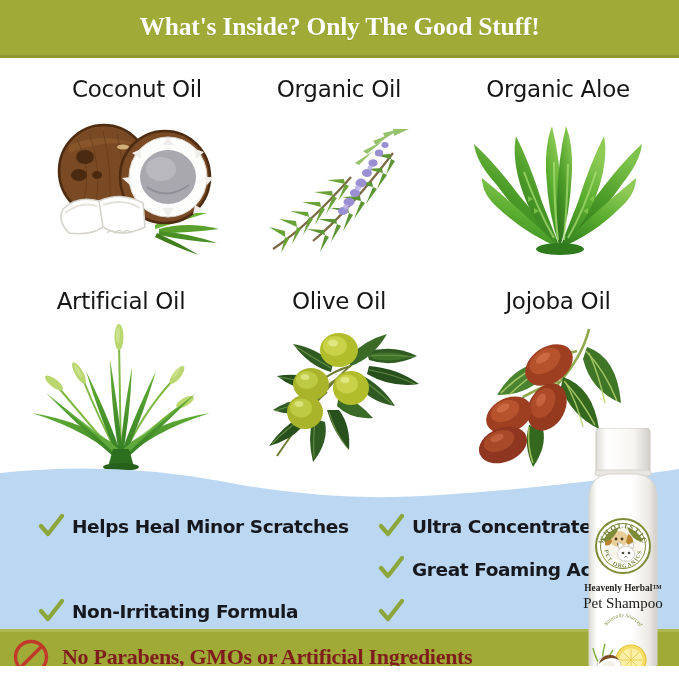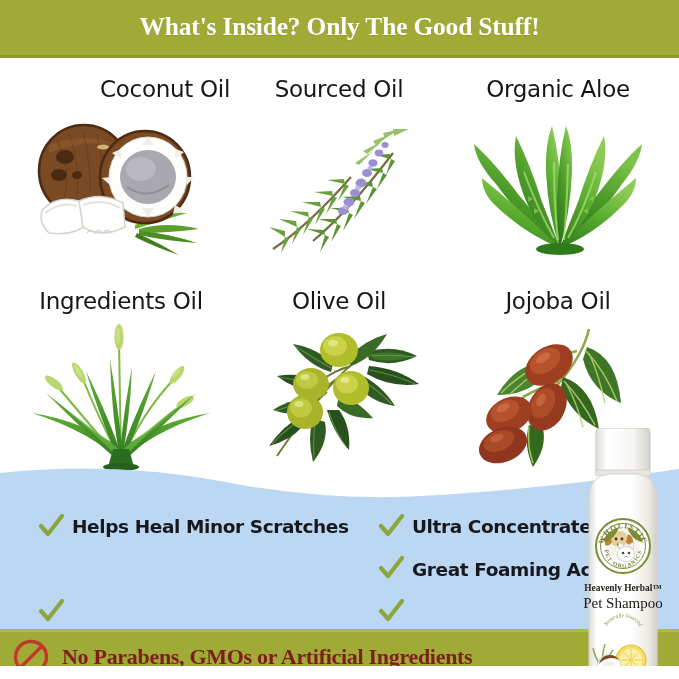--- a/index.html
+++ b/index.html
@@ -85,21 +85,21 @@
 <div id="page">
 
   <div class="header-bar">
     <div class="hdr-inner">
       <div class="header-title">What's Inside? Only The Good Stuff!</div>
     </div>
   </div>
 
   <div class="grid">
 
-    <div class="cell" style="left:4px;top:0px;align-items:flex-end;">
+    <div class="cell" style="left:24px;top:0px;">
       <div class="cell-label">Coconut Oil</div>
       <div class="cell-art">
         <svg width="180" height="150" viewBox="0 0 180 150">
 
           <g>
             <path d="M112 120 Q140 112 172 120 Q142 124 112 124 Z" fill="#5aa02c"></path>
             <path d="M112 122 Q140 124 170 134 Q140 132 112 126 Z" fill="#4a8f24"></path>
             <path d="M108 116 Q134 102 160 104 Q134 112 108 120 Z" fill="#6cb436"></path>
             <path d="M110 124 Q132 134 152 146 Q128 138 108 128 Z" fill="#3f7d1d"></path>
           </g>
@@ -139,21 +139,21 @@
           <path d="M16 100 Q30 86 52 92 L64 112 Q48 128 22 124 Q10 112 16 100 Z" fill="#ffffff" stroke="#d5d3cb" stroke-width="1.6"></path>
           <path d="M18 104 Q34 92 50 97" stroke="#e3e1d9" stroke-width="2" fill="none"></path>
           <path d="M52 92 Q74 82 96 94 L98 118 Q74 130 56 118 Z" fill="#ffffff" stroke="#d5d3cb" stroke-width="1.6"></path>
           <path d="M56 96 Q76 89 93 99" stroke="#e3e1d9" stroke-width="2" fill="none"></path>
           <path d="M60 124 q4 -5 8 0 q4 -5 8 0 q4 -5 8 0" stroke="#d5d3cb" stroke-width="1.4" fill="none"></path>
         </svg>
       </div>
     </div>
 
     <div class="cell" style="left:226px;top:0px;">
-      <div class="cell-label">Sourced Oil</div>
+      <div class="cell-label">Organic Oil</div>
       <div class="cell-art">
         <svg width="160" height="155" viewBox="0 0 160 155">
           <g stroke="#7a6a44" stroke-width="2.2" fill="none">
             <path d="M14 142 Q50 118 92 70"></path>
             <path d="M54 134 Q90 104 134 46"></path>
           </g>
           <g fill="#6aa23a">
             <g>
               <path d="M26 130 l-16 -10 l16 4 Z"></path>
                 <path d="M26 130 l-4 16 l8 -14 Z"></path>
@@ -252,21 +252,21 @@
               <path d="M60 86 l5 3 -5 3 Z"></path>
             <path d="M120 98 l-5 3 5 3 Z"></path>
               <path d="M126 86 l-5 3 5 3 Z"></path>
           </g>
           <ellipse cx="92" cy="139" rx="24" ry="6" fill="#2e7a1c"></ellipse>
         </svg>
       </div>
     </div>
 
     <div class="cell" style="left:8px;top:212px;">
-      <div class="cell-label">Ingredients Oil</div>
+      <div class="cell-label">Artificial Oil</div>
       <div class="cell-art">
         <svg width="195" height="150" viewBox="0 0 195 150">
           <defs>
             <linearGradient id="lg1" x1="0" y1="1" x2="0" y2="0">
               <stop offset="0" stop-color="#2f7a22"></stop>
                 <stop offset="1" stop-color="#62ae35"></stop>
             </linearGradient>
           </defs>
 
           <g stroke="#7fb844" stroke-width="2" fill="none">
@@ -423,20 +423,21 @@
       <div class="ben-row">
         <svg class="check" viewBox="0 0 26 26">
             <path d="M3 12 L10 20 L24 2" stroke="#8DA63C" stroke-width="4.2" fill="none" stroke-linecap="round" stroke-linejoin="round"></path>
           </svg>
         <span class="ben-text">Helps Heal Minor Scratches</span>
       </div>
       <div class="ben-row">
         <svg class="check" viewBox="0 0 26 26">
             <path d="M3 12 L10 20 L24 2" stroke="#8DA63C" stroke-width="4.2" fill="none" stroke-linecap="round" stroke-linejoin="round"></path>
           </svg>
+        <span class="ben-text">Non-Irritating Formula</span>
       </div>
     </div>
     <div class="ben-col right">
       <div class="ben-row">
         <svg class="check" viewBox="0 0 26 26">
             <path d="M3 12 L10 20 L24 2" stroke="#8DA63C" stroke-width="4.2" fill="none" stroke-linecap="round" stroke-linejoin="round"></path>
           </svg>
         <span class="ben-text">Ultra Concentrated</span>
       </div>
       <div class="ben-row">

